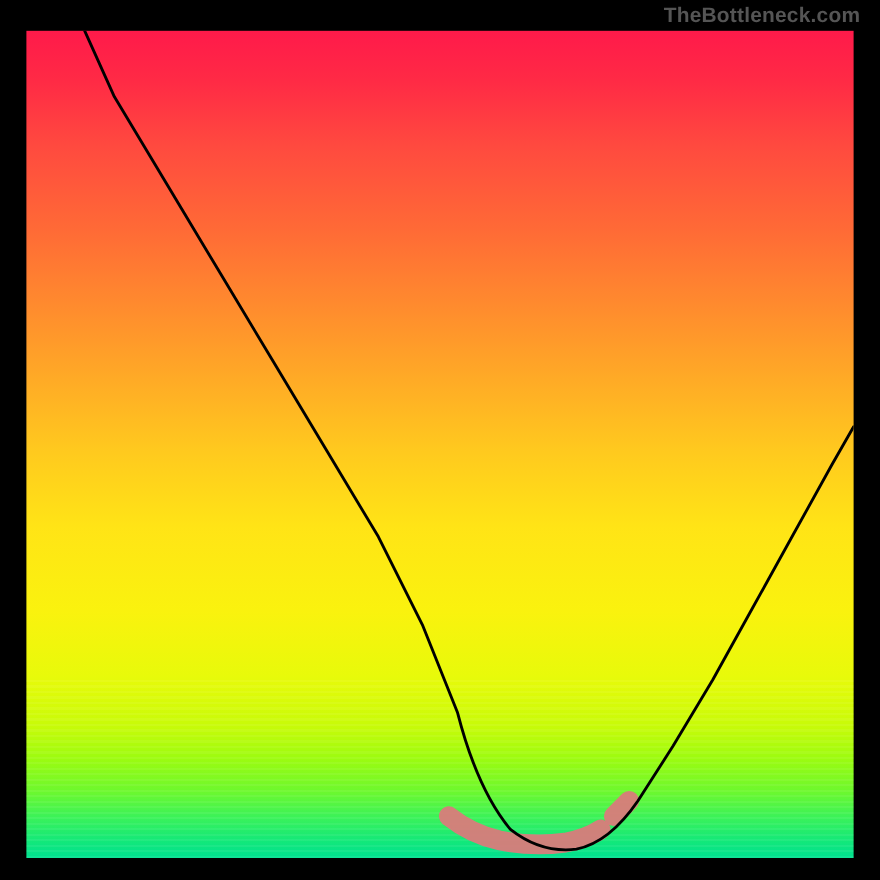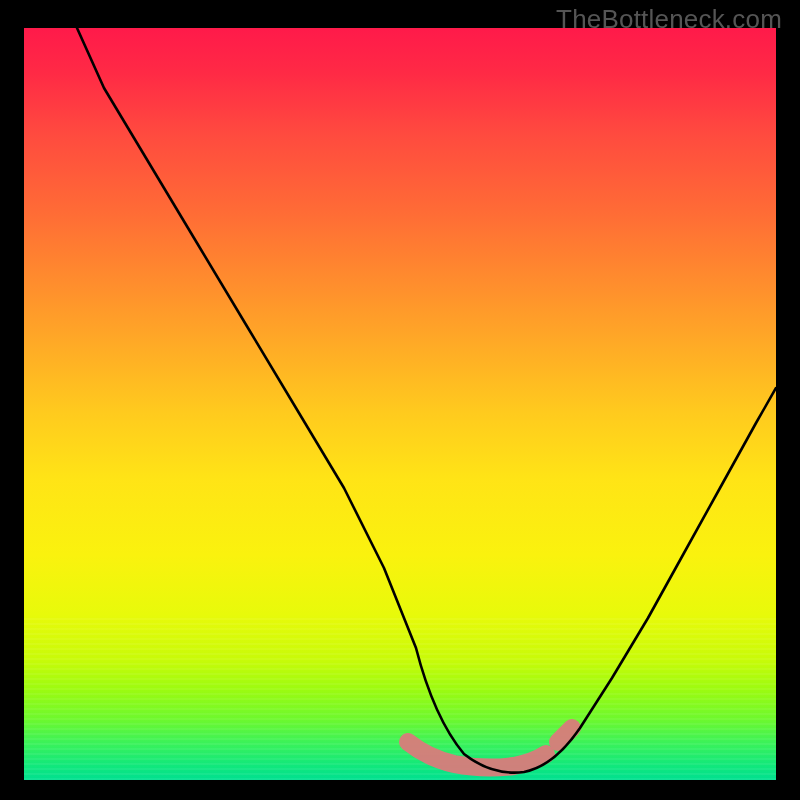--- a/index.html
+++ b/index.html
@@ -9,22 +9,22 @@
     background: #000;
     position: relative;
     overflow: hidden;
     font-family: Arial, Helvetica, sans-serif;
   }
   .watermark {
     position: absolute;
     top: 4px;
     right: 18px;
     color: #555;
-    font-size: 26px;
-    font-weight: 400;
+    font-size: 19px;
+    font-weight: 700;
     letter-spacing: 0.2px;
     z-index: 10;
   }
   .plot-area {
     position: absolute;
     left: 24px;
     top: 28px;
     width: 752px;
     height: 752px;
     background: linear-gradient(to bottom,

